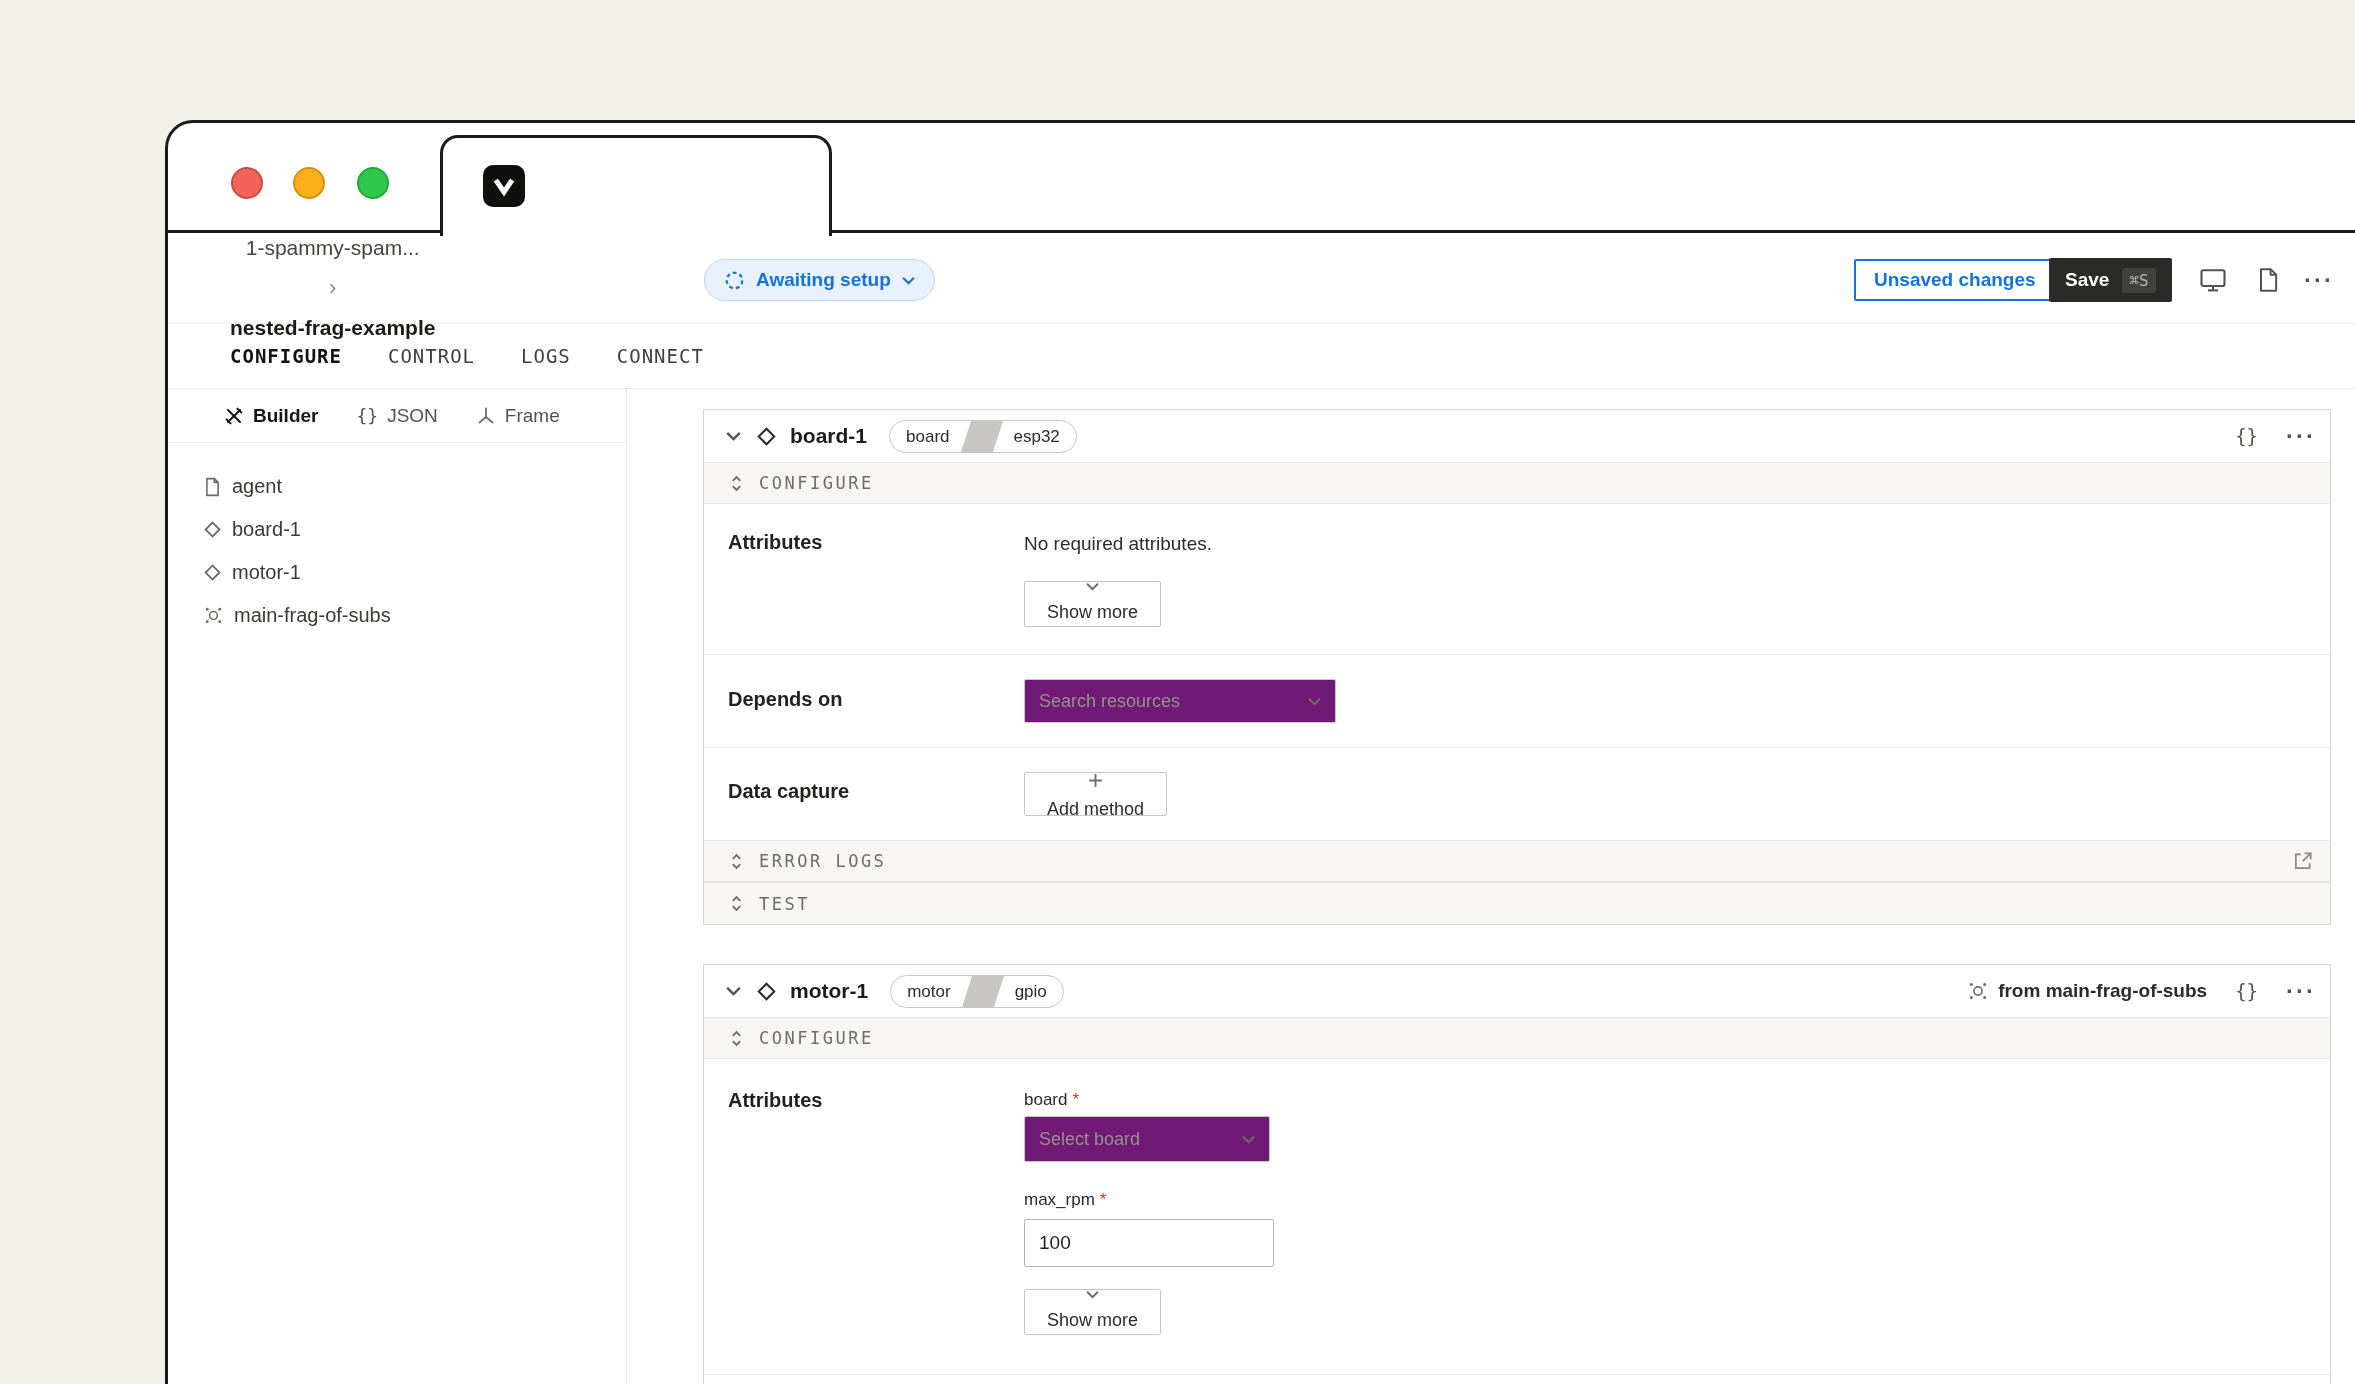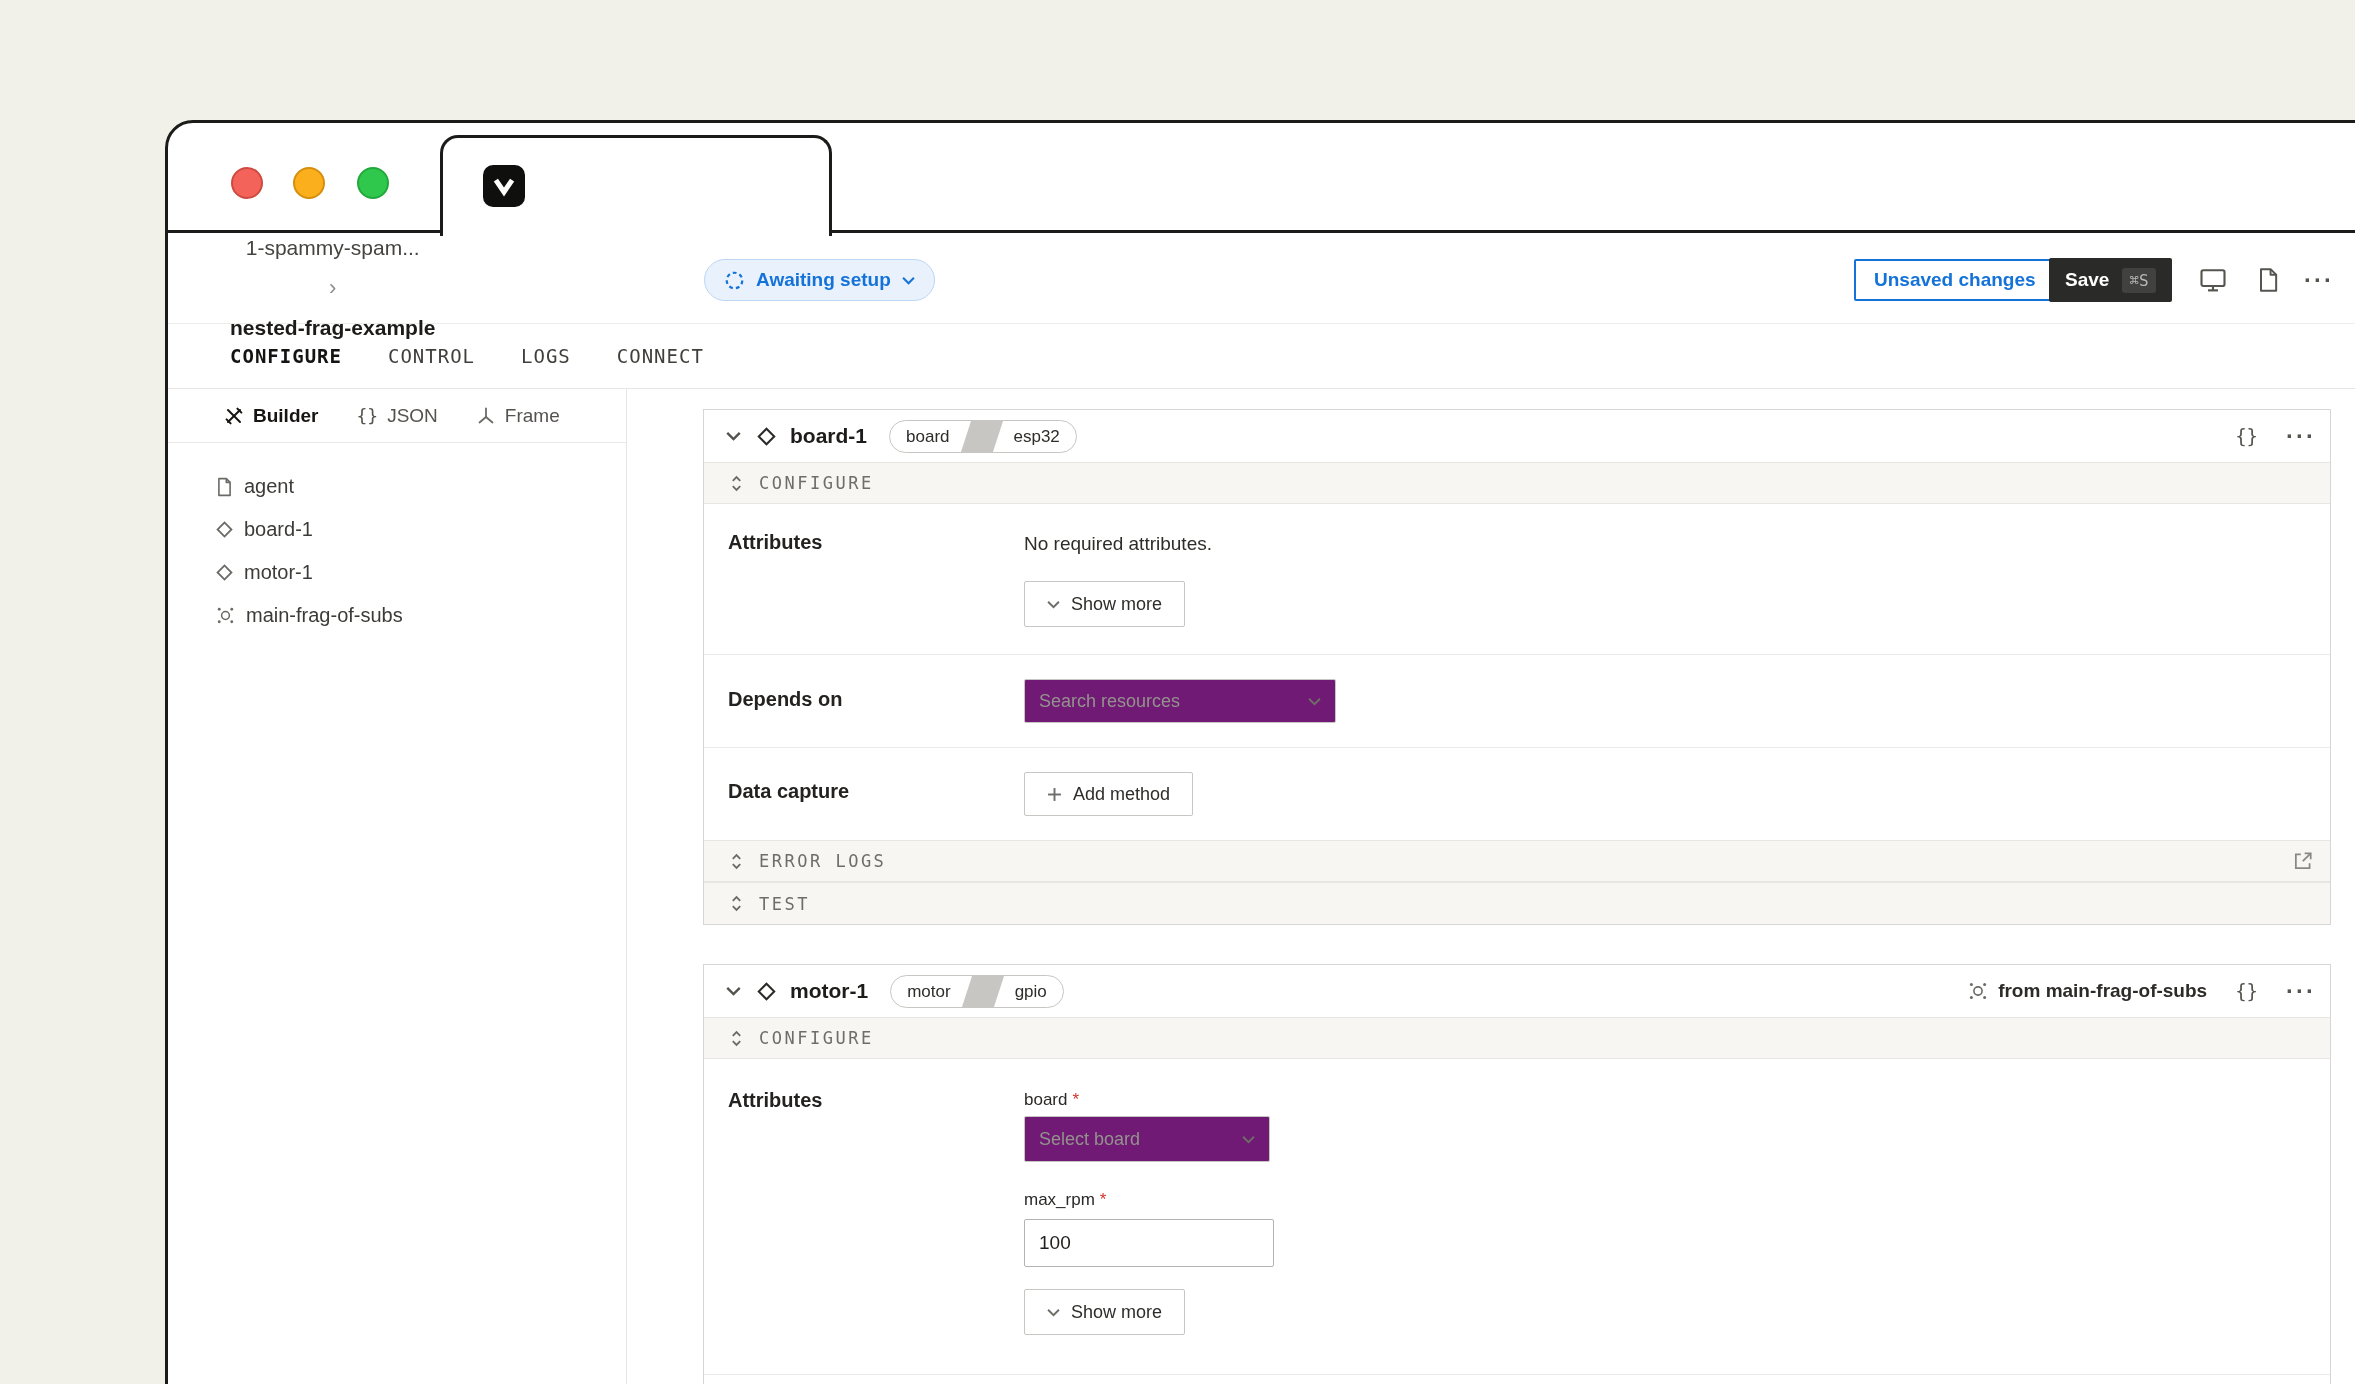--- a/index.html
+++ b/index.html
@@ -54,21 +54,21 @@
   .side-modes { height:54px; border-bottom:1px solid #e9e8e5; display:flex; align-items:center; padding-left:56px; }
   .mode { display:flex; align-items:center; gap:9px; font-size:19px; color:#55534e; cursor:pointer; }
   .mode.active { color:#161512; font-weight:700; }
   .mode + .mode { margin-left:38px; }
   .mode .brace { font-family:"DejaVu Sans Mono","Liberation Mono",monospace; font-size:18px; }
   .tree { padding-top:22px; }
   .tree-root { position:relative; height:44px; display:flex; align-items:center; padding-left:54px; gap:11px; cursor:pointer; }
   .tree-root .lbl { font-size:20px; font-weight:500; color:#2b2a27; }
   .tree-add { position:absolute; right:30px; top:50%; transform:translateY(-50%); font-size:26px; color:#6b6a65;
               line-height:1; cursor:pointer; }
-  .tree-item { height:43px; display:flex; align-items:center; padding-left:48px; gap:11px; font-size:20px;
+  .tree-item { height:43px; display:flex; align-items:center; padding-left:36px; gap:11px; font-size:20px;
                color:#3c3b37; cursor:pointer; }
   .g-icon { color:#6b6a65; display:inline-flex; }
   .b-icon { color:#4d88cc; display:inline-flex; }
 
   
   .main { position:absolute; left:459px; top:266px; right:0; height:1260px; background:#fff; }
   .card { position:absolute; left:76px; width:1628px; background:#fff; border:1px solid #d7d6d2; }
   .card-board { top:20px; }
   .card-motor { top:575px; }
   .card-head { height:52px; display:flex; align-items:center; padding:0 14px 0 22px; }
@@ -87,21 +87,21 @@
          font-family:"DejaVu Sans Mono","Liberation Mono",monospace; font-size:17px; letter-spacing:2.5px; color:#6f6d68; }
   .sec.last { border-bottom:none; }
   .sec .ext { margin-left:auto; color:#8a8883; cursor:pointer; display:inline-flex; }
   .row { position:relative; }
   .row-1 { height:150px; } .row-2 { height:92px; } .row-3 { height:92px; }
   .divider { height:1px; background:#eae9e6; }
   .row-label { position:absolute; left:24px; font-size:20px; font-weight:600; color:#232220; }
   .plain-text { position:absolute; left:320px; font-size:19px; color:#2e2d2a; }
   .btn-light { position:absolute; left:320px; height:46px; border:1px solid #c7c6c2; background:#fff;
                border-radius:2px; display:inline-flex; align-items:center; gap:11px; padding:0 22px;
-               font-size:18px; color:#2e2d2a; cursor:pointer; }
+               font-size:18px; color:#2e2d2a; cursor:pointer;flex-direction:column; }
   .btn-light .bicon { color:#6f6d68; display:inline-flex; }
   .select { position:absolute; left:320px; border:1px solid #c7c6c2; border-radius:2px; background:#701a75;
             display:flex; align-items:center; padding:0 14px; font-size:18px; color:#94928d; cursor:pointer; }
   .select .schev { margin-left:auto; color:#6f6d68; display:inline-flex; }
   .m-body { position:relative; height:400px; }
   .fld-label { position:absolute; left:320px; font-size:17px; color:#2a2927; }
   .req { color:#d0342a; margin-left:5px; }
   .txt-input { position:absolute; left:320px; width:250px; height:48px; border:1px solid #b5b4b0;
                border-radius:2px; padding:0 14px; font-size:19px; color:#201f1d;
                font-family:"Liberation Sans","DejaVu Sans",sans-serif; }

